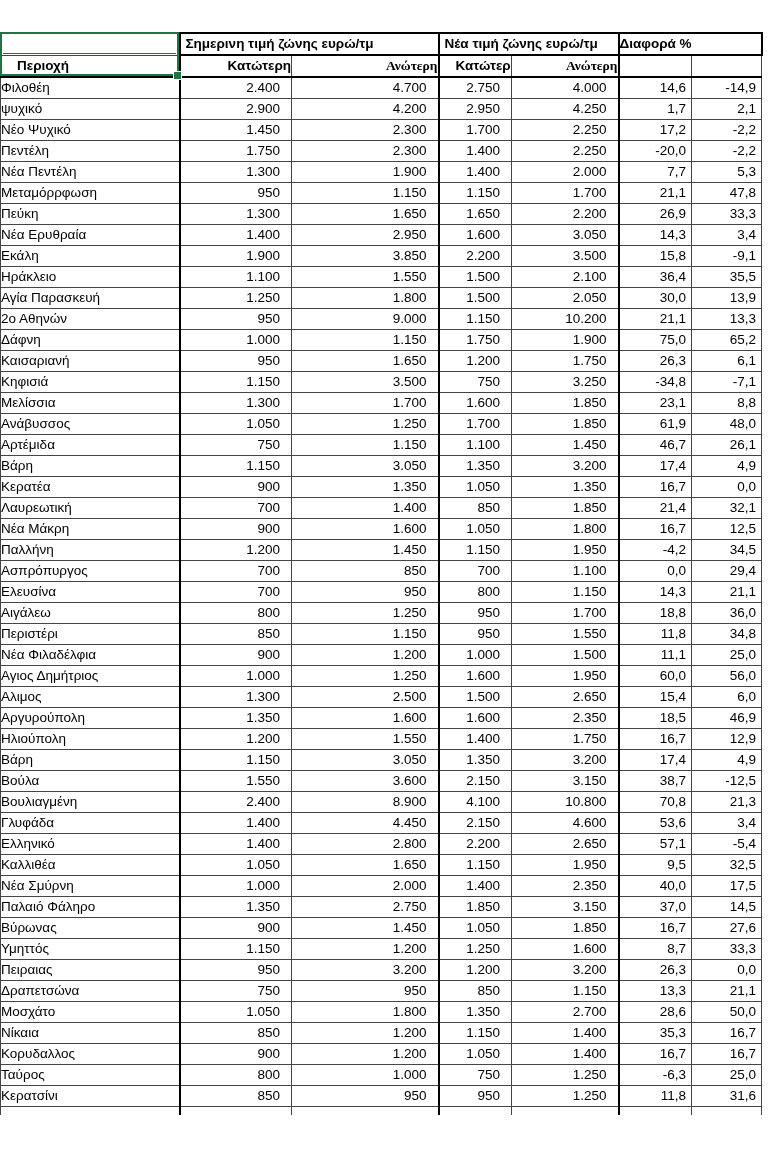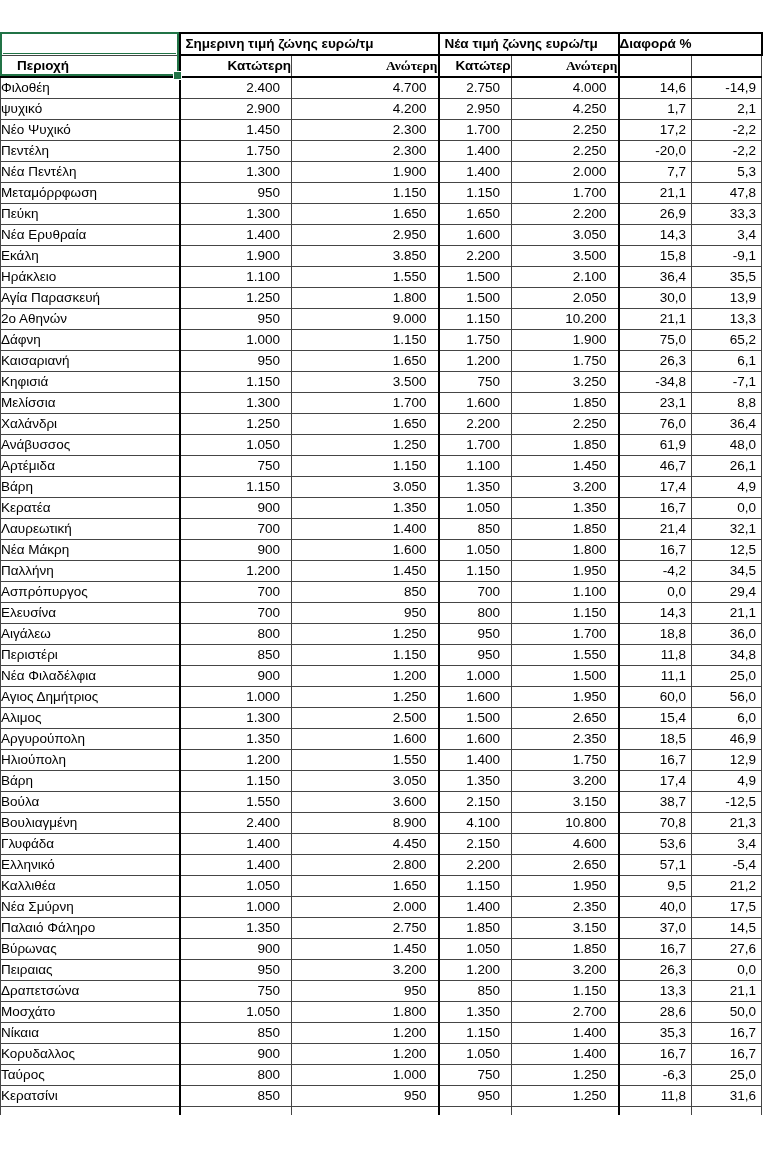--- a/index.html
+++ b/index.html
@@ -219,29 +219,20 @@
         <tr>
           <td class="c0">Μελίσσια</td>
           <td class="c1 bl2">1.300</td>
           <td class="c2">1.700</td>
           <td class="c3 bl2">1.600</td>
           <td class="c4">1.850</td>
           <td class="c5 bl2">23,1</td>
           <td class="c6">8,8</td>
         </tr>
         <tr>
-          <td class="c0">Χαλάνδρι</td>
-          <td class="c1 bl2">1.250</td>
-          <td class="c2">1.650</td>
-          <td class="c3 bl2">2.200</td>
-          <td class="c4">2.250</td>
-          <td class="c5 bl2">76,0</td>
-          <td class="c6">36,4</td>
-        </tr>
-        <tr>
           <td class="c0">Ανάβυσσος</td>
           <td class="c1 bl2">1.050</td>
           <td class="c2">1.250</td>
           <td class="c3 bl2">1.700</td>
           <td class="c4">1.850</td>
           <td class="c5 bl2">61,9</td>
           <td class="c6">48,0</td>
         </tr>
         <tr>
           <td class="c0">Αρτέμιδα</td>
@@ -423,21 +414,21 @@
           <td class="c5 bl2">57,1</td>
           <td class="c6">-5,4</td>
         </tr>
         <tr>
           <td class="c0">Καλλιθέα</td>
           <td class="c1 bl2">1.050</td>
           <td class="c2">1.650</td>
           <td class="c3 bl2">1.150</td>
           <td class="c4">1.950</td>
           <td class="c5 bl2">9,5</td>
-          <td class="c6">21,2</td>
+          <td class="c6">32,5</td>
         </tr>
         <tr>
           <td class="c0">Νέα Σμύρνη</td>
           <td class="c1 bl2">1.000</td>
           <td class="c2">2.000</td>
           <td class="c3 bl2">1.400</td>
           <td class="c4">2.350</td>
           <td class="c5 bl2">40,0</td>
           <td class="c6">17,5</td>
         </tr>
@@ -451,20 +442,29 @@
           <td class="c6">14,5</td>
         </tr>
         <tr>
           <td class="c0">Βύρωνας</td>
           <td class="c1 bl2">900</td>
           <td class="c2">1.450</td>
           <td class="c3 bl2">1.050</td>
           <td class="c4">1.850</td>
           <td class="c5 bl2">16,7</td>
           <td class="c6">27,6</td>
+        </tr>
+        <tr>
+          <td class="c0">Υμηττός</td>
+          <td class="c1 bl2">1.150</td>
+          <td class="c2">1.200</td>
+          <td class="c3 bl2">1.250</td>
+          <td class="c4">1.600</td>
+          <td class="c5 bl2">8,7</td>
+          <td class="c6">33,3</td>
         </tr>
         <tr>
           <td class="c0">Πειραιας</td>
           <td class="c1 bl2">950</td>
           <td class="c2">3.200</td>
           <td class="c3 bl2">1.200</td>
           <td class="c4">3.200</td>
           <td class="c5 bl2">26,3</td>
           <td class="c6">0,0</td>
         </tr>

